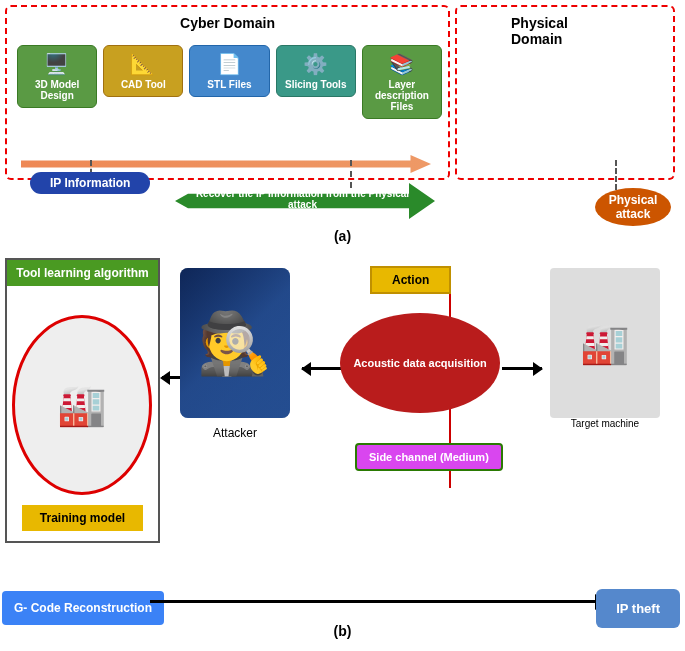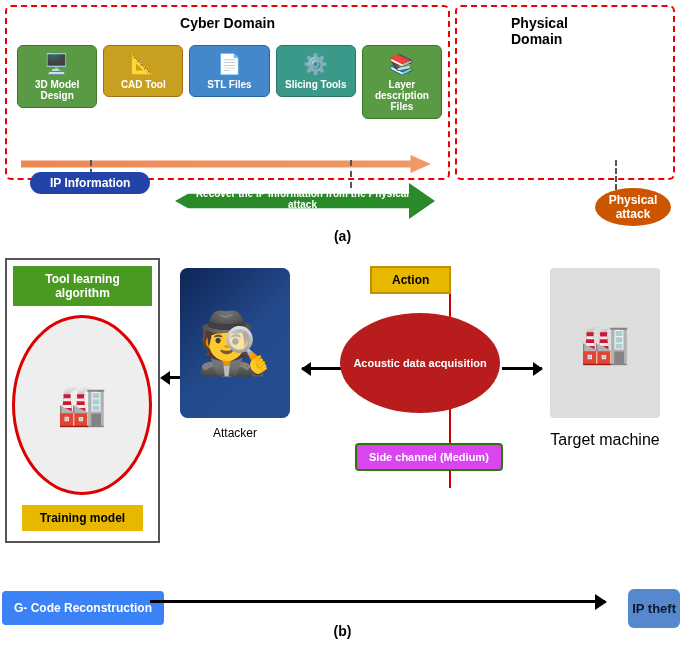--- a/index.html
+++ b/index.html
@@ -186,21 +186,20 @@
       height: 285px;
       border: 2px solid #555;
     }
     .tool-label {
       background: #4a9a22;
       color: #fff;
       font-weight: bold;
       font-size: 12px;
       text-align: center;
       padding: 6px 4px;
-      margin: 6px;
     }
     .machine-circle {
       position: absolute;
       top: 55px; left: 5px;
       width: 140px;
       height: 180px;
       border: 3px solid #dd0000;
       border-radius: 50%;
       display: flex;
       align-items: center;
@@ -313,22 +312,22 @@
       height: 150px;
       background: #ddd;
       display: flex;
       align-items: center;
       justify-content: center;
       font-size: 40px;
       margin: 0 auto;
       border-radius: 4px;
     }
     .target-label {
-      margin-top: 13px;
-      font-size: 16px;
+      margin-top: 0;
+      font-size: 10px;
     }
 
     
     .h-arrow {
       height: 3px;
       background: #000;
       position: relative;
     }
     .h-arrow::after {
       content: '';
@@ -385,24 +384,24 @@
       position: absolute;
       right: -10px;
       top: -6px;
       border: 8px solid transparent;
       border-left: 12px solid #000;
     }
     .ip-theft-box {
       position: absolute;
       right: 5px;
       background: #5588cc;
-      color: #0f172a;
+      color: #ffffff;
       font-weight: bold;
       font-size: 13px;
-      padding: 12px 4px;
+      padding: 12px 20px;
       border-radius: 6px;
     }
 
     
     .label-b {
       position: absolute;
       top: 375px;
       left: 50%;
       transform: translateX(-50%);
       font-weight: bold;

